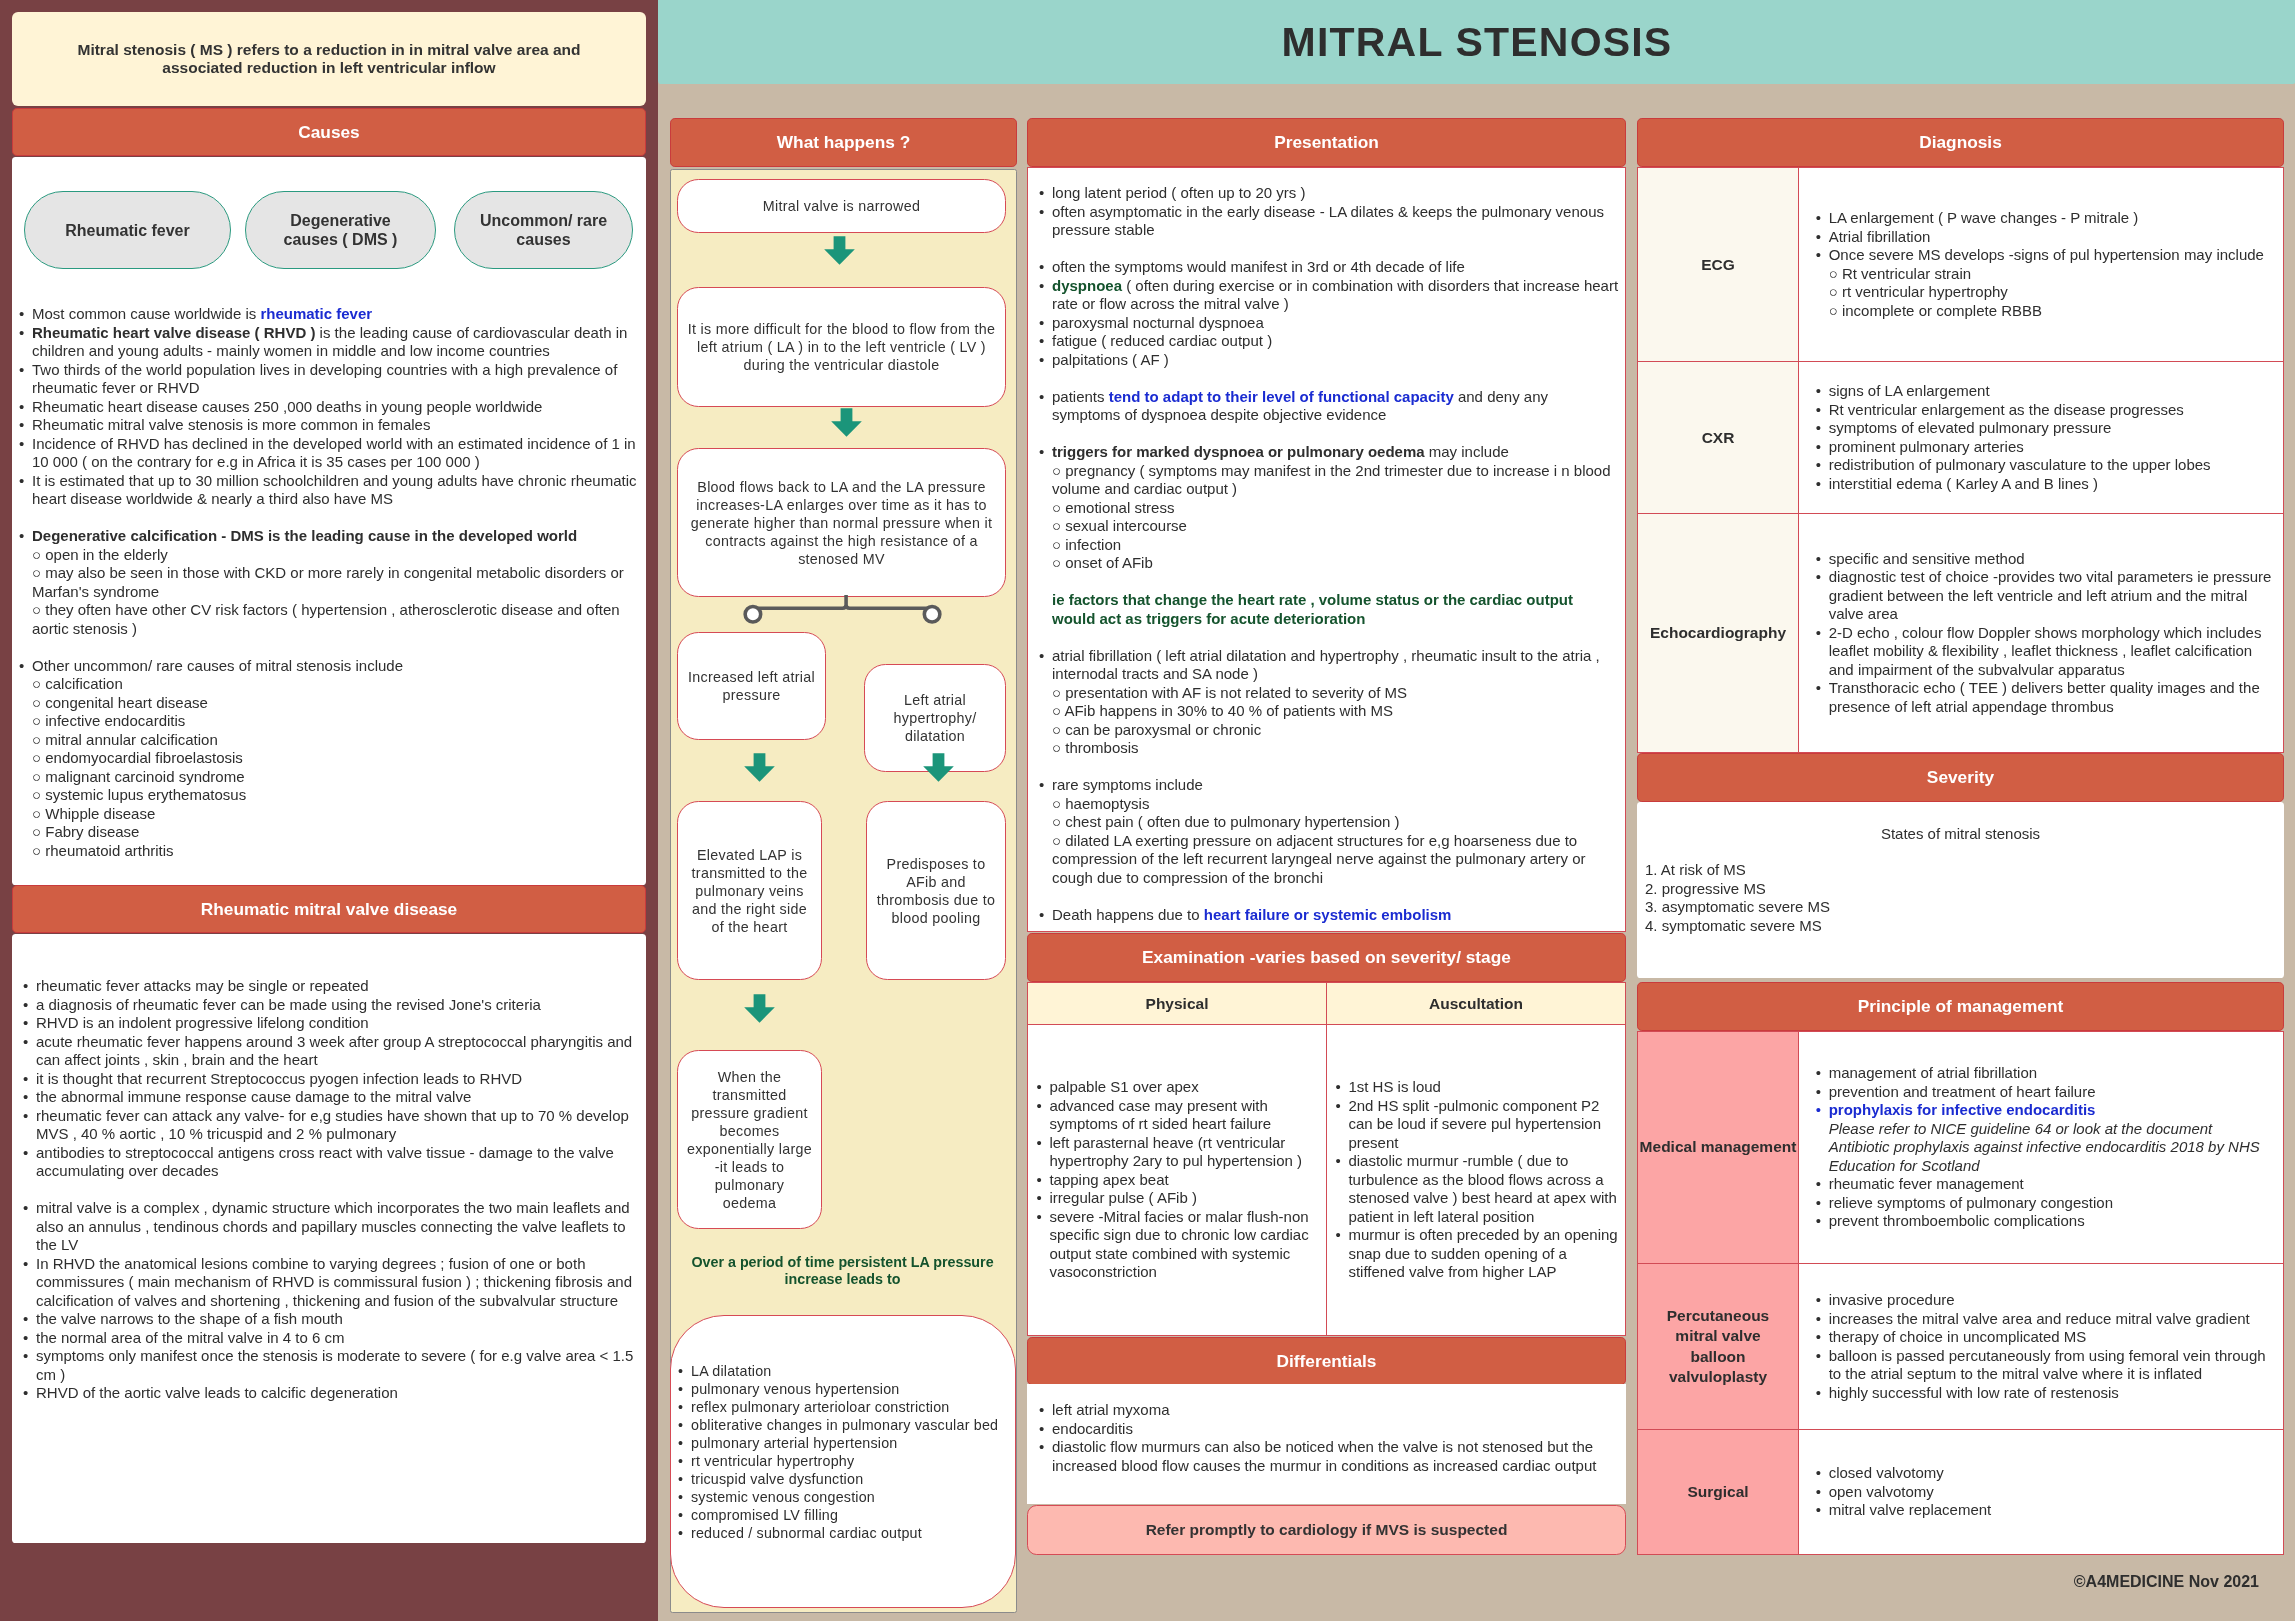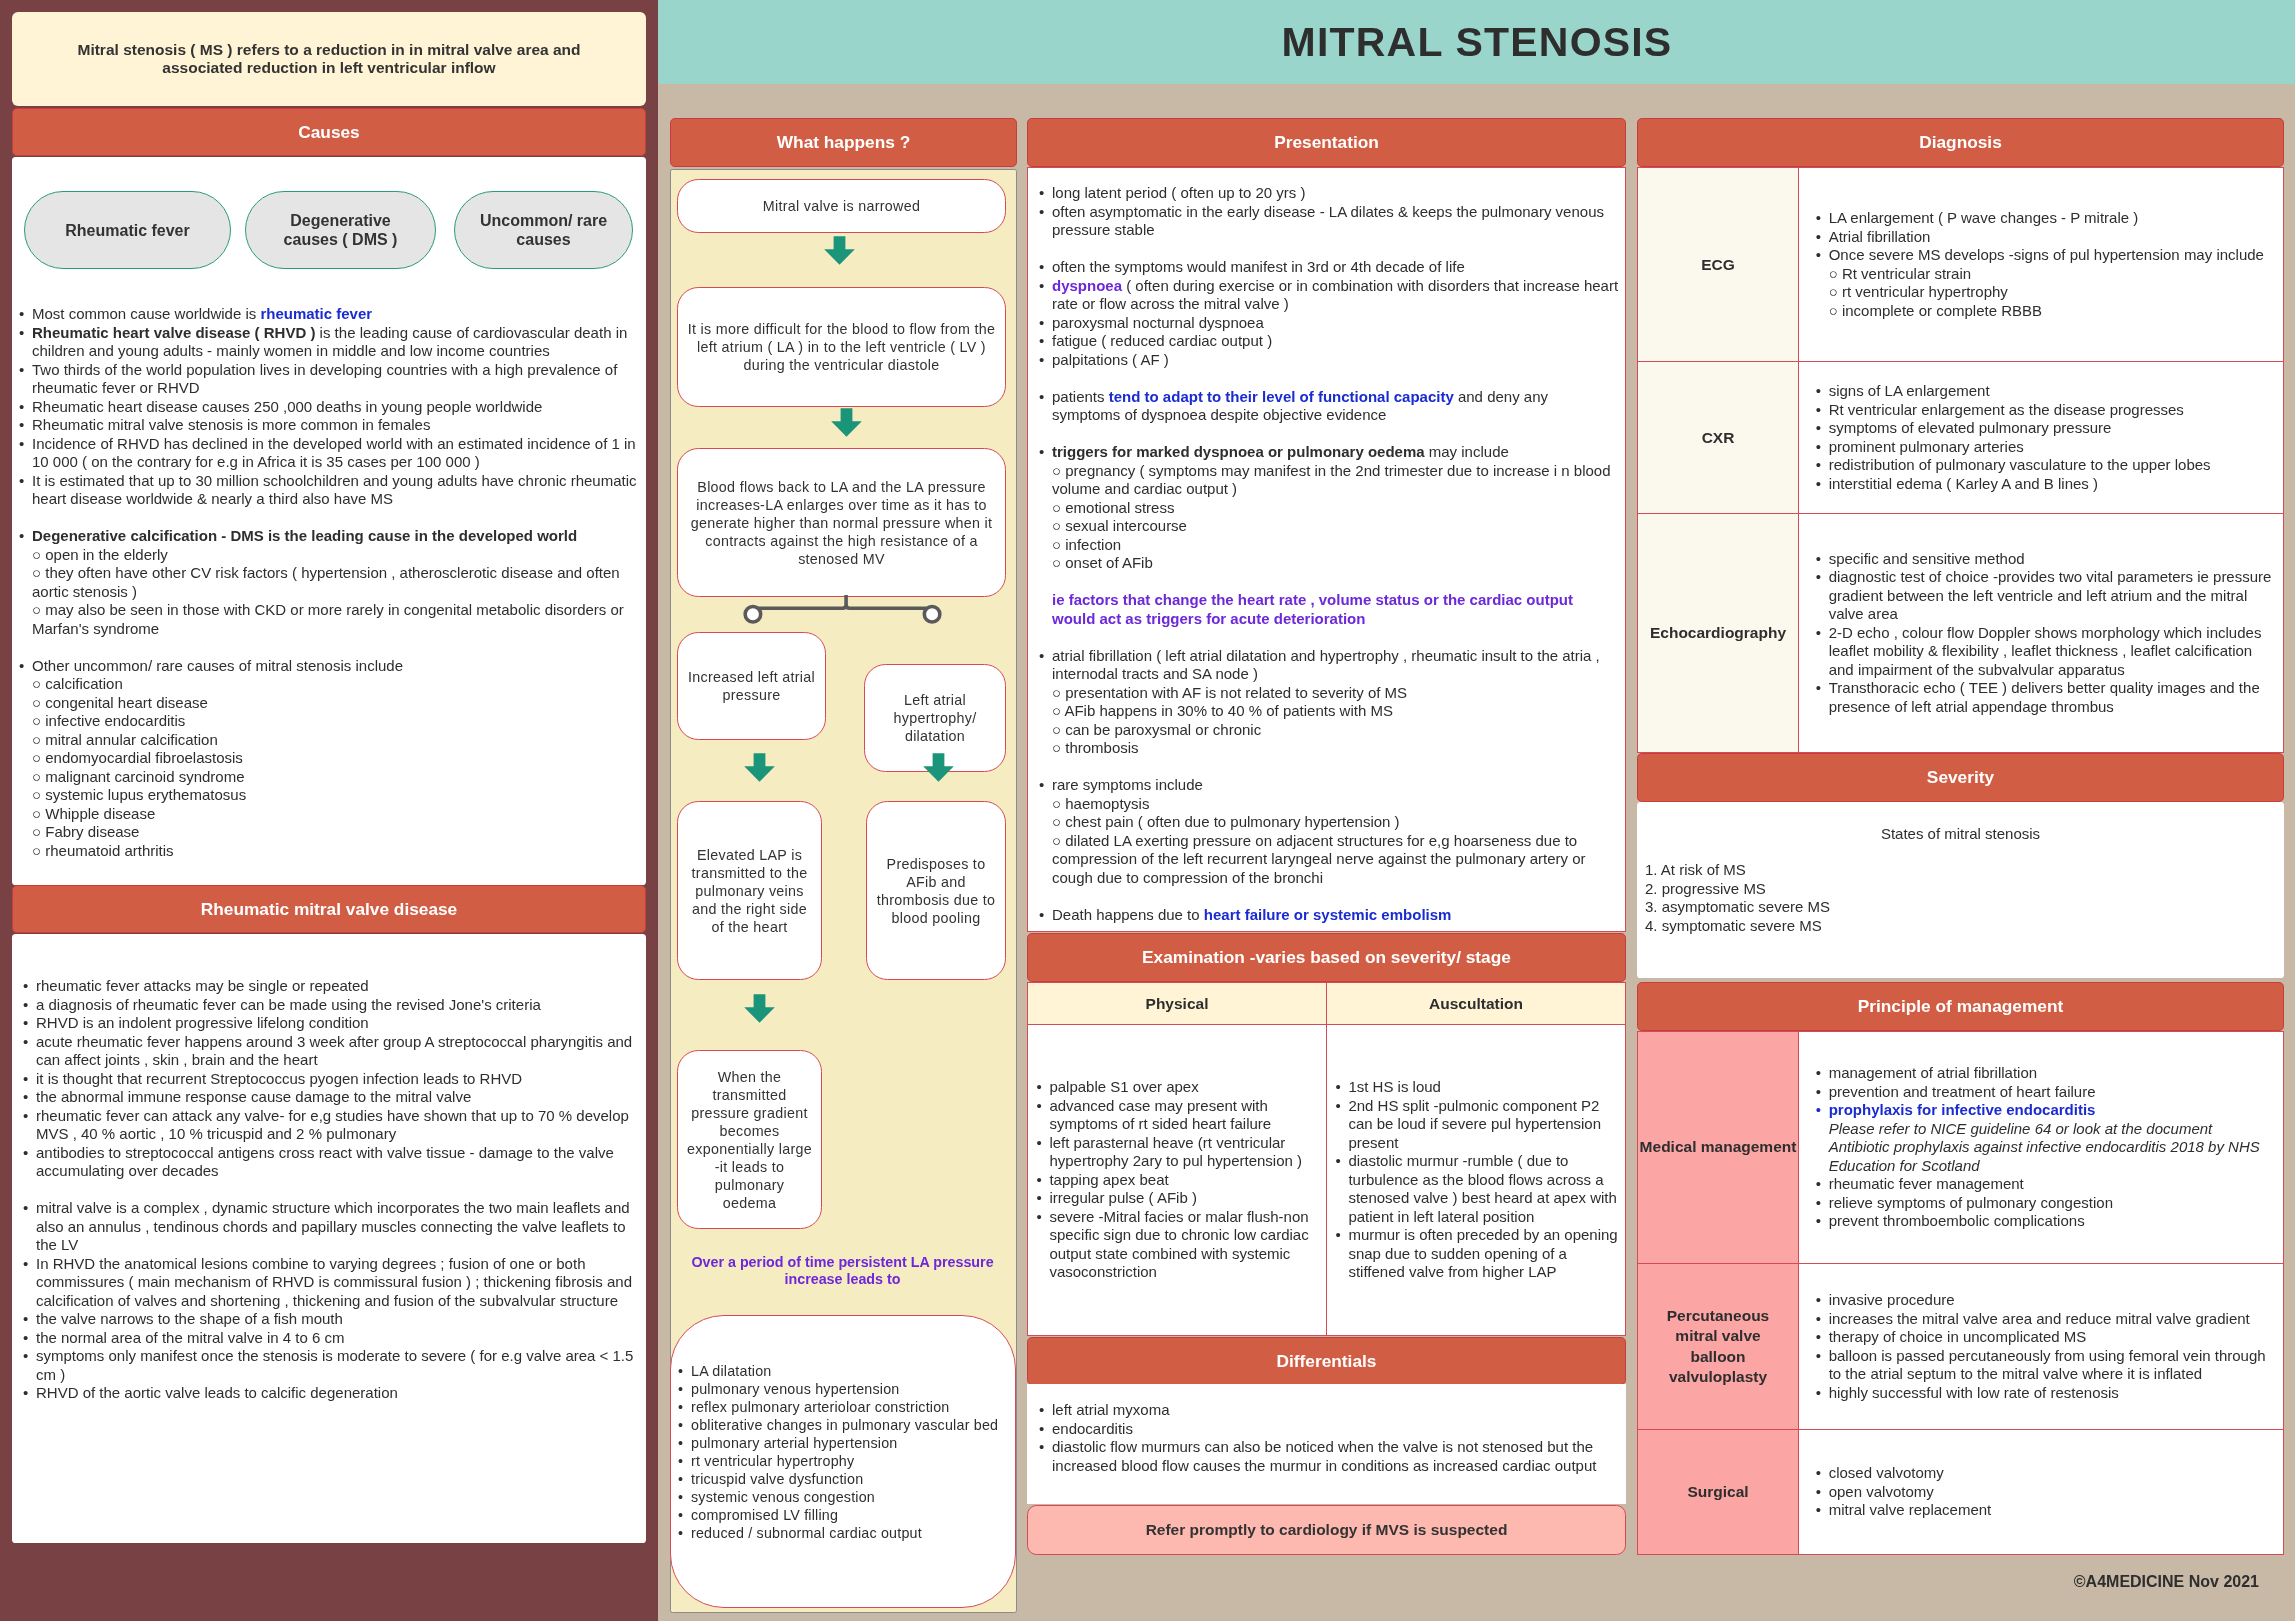--- a/index.html
+++ b/index.html
@@ -16,21 +16,21 @@
   .pill { position: absolute; top: 191px; height: 78px; background: #e5e5e5; border: 1.2px solid #2b9a80;
           border-radius: 42px; display: flex; align-items: center; justify-content: center; text-align: center;
           font-size: 16px; font-weight: bold; color: #333; line-height: 19px; }
   ul.b { list-style: none; }
   ul.b > li { position: relative; padding-left: 13px; }
   ul.b > li::before { content: "•"; position: absolute; left: 0; }
   .sub { display: block; padding-left: 0; }
   .sub::before { content: "○ "; }
   .txt { font-size: 15px; line-height: 18.5px; color: #2e2e2e; }
   .blue { color: #1a2bd1; font-weight: bold; }
-  .red { color: #6d28d9; font-weight: bold; }
+  .red { color: #14532d; font-weight: bold; }
   .bold { font-weight: bold; }
   .gap { height: 18.5px; }
   .title-band { left: 658px; top: 0; width: 1638px; height: 84px; background: #9ad5cb; border-radius: 0 0 3.6px 3.6px;
                 display: flex; align-items: center; justify-content: center; }
   .title { font-size: 41px; font-weight: bold; letter-spacing: 1.2px; color: #2e2e2e; }
   .flowbg { background: #f6ecc2; border: 1.2px solid #8b8b8b; border-radius: 2.4px; }
   .fbox { position: absolute; background: #fff; border: 1.2px solid #d64a55; border-radius: 21.5px;
           display: flex; align-items: center; justify-content: center; text-align: center;
           font-size: 14.3px; line-height: 18px; color: #333; padding: 4.8px 8.4px; letter-spacing: 0.3px; }
   .arrow { position: absolute; width: 33px; height: 33px; }
@@ -76,22 +76,22 @@
     <li><span>Two thirds of the world population lives in developing countries with a high prevalence of rheumatic fever or RHVD</span></li>
     <li><span>Rheumatic heart disease causes 250 ,000 deaths in young people worldwide</span></li>
     <li><span>Rheumatic mitral valve stenosis is more common in females</span></li>
     <li><span>Incidence of RHVD has declined in the developed world with an estimated incidence of  1 in 10 000 ( on the contrary for e.g in Africa it is 35 cases per 100 000 )</span></li>
     <li><span>It is estimated that up to 30 million schoolchildren and young adults have chronic rheumatic heart disease worldwide &amp; nearly a third also have MS</span></li>
   </ul>
   <div class="gap"></div>
   <ul class="b">
     <li><span class="bold">Degenerative calcification - DMS is the leading cause in the developed world</span>
       <span class="sub">open in the elderly</span>
+      <span class="sub">may also be seen in those with CKD or more rarely in congenital metabolic disorders or Marfan's syndrome</span>
       <span class="sub">they often have other CV risk factors ( hypertension , atherosclerotic disease and often aortic stenosis )</span>
-      <span class="sub">may also be seen in those with CKD or more rarely in congenital metabolic disorders or Marfan's syndrome</span>
     </li>
   </ul>
   <div class="gap"></div>
   <ul class="b">
     <li><span>Other uncommon/ rare causes of mitral stenosis include</span>
       <span class="sub">calcification</span>
       <span class="sub">congenital heart disease</span>
       <span class="sub">infective endocarditis</span>
       <span class="sub">mitral annular calcification</span>
       <span class="sub">endomyocardial fibroelastosis</span>

